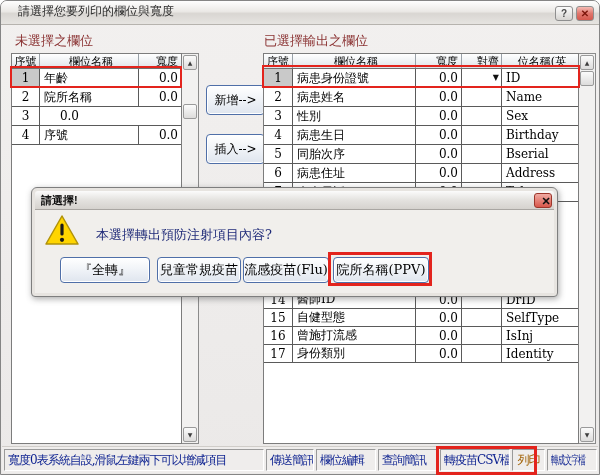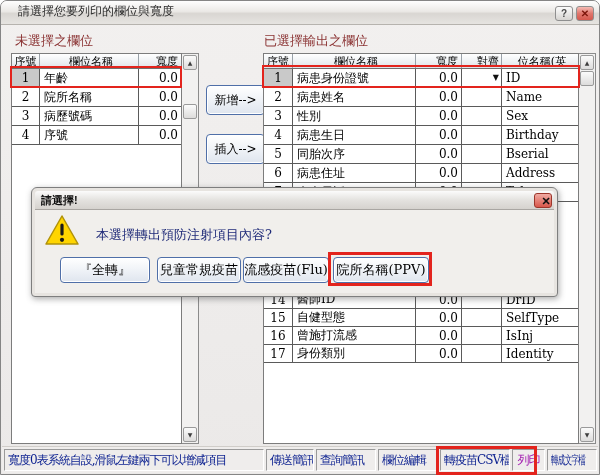--- a/index.html
+++ b/index.html
@@ -94,21 +94,21 @@
 
   
   .statusbar { position:absolute; left:1px; right:1px; bottom:1px; height:27px; z-index:5;
     background:#efedec; border-top:1px solid #d0cdc9; display:flex; align-items:stretch;
     padding:2px 1px 2px 2px; gap:2px; }
   .sp { border:1px solid; border-color:#9a9a9a #ffffff #ffffff #9a9a9a;
     display:flex; align-items:center; padding:0 3px; font-size:12px; letter-spacing:-1px;
     color:#0a1f8f; white-space:nowrap; overflow:hidden; }
   .sp.info { width:260px; }
   .sp.b1 { width:48px; } .sp.b2 { width:60px; } .sp.b3 { width:60px; }
-  .sp.b4 { width:70px; } .sp.b5 { width:33px; justify-content:center; color:#a21caf; }
+  .sp.b4 { width:70px; } .sp.b5 { width:33px; justify-content:center; color:#a16207; }
   .sp.b6 { flex:1; }
   .sp.b6 span { display:inline-block; transform:scaleX(.62); transform-origin:0 50%; }
 
   
   .ann { position:absolute; border:2px solid #e3241d; z-index:20; pointer-events:none; }
   .ann.row-lt { left:9px;   top:65px;  width:172px; height:22px; }
   .ann.row-rt { left:261px; top:64px;  width:318px; height:23px; }
   .ann.ppv    { left:327px; top:251px; width:104px; height:34px; border-width:3px; }
   .ann.csv    { left:435px; top:445px; width:101px; height:29px; border-width:3px; }
 </style>
@@ -141,21 +141,20 @@
       <div class="c nm">年齡</div>
       <div class="c wd">0.0</div>
     </div>
     <div class="row">
       <div class="c no">2</div>
       <div class="c nm">院所名稱</div>
       <div class="c wd">0.0</div>
     </div>
     <div class="row">
       <div class="c no">3</div>
-      <div class="c nm">病歷號碼</div>
       <div class="c wd">0.0</div>
     </div>
     <div class="row">
       <div class="c no">4</div>
       <div class="c nm">序號</div>
       <div class="c wd">0.0</div>
     </div>
   </div>
   <div class="sb lt">
     <div class="sbtn up">
@@ -288,22 +287,22 @@
     <div class="dmsg">本選擇轉出預防注射項目內容?</div>
     <div class="btn3d dlg-btn db0">『全轉』</div>
     <div class="btn3d dlg-btn db1">兒童常規疫苗</div>
     <div class="btn3d dlg-btn db2">流感疫苗(Flu)</div>
     <div class="btn3d dlg-btn db3">院所名稱(PPV)</div>
   </div>
 
   <div class="statusbar">
     <div class="sp info">寬度0表系統自設,滑鼠左鍵兩下可以增減項目</div>
     <div class="sp b1">傳送簡訊</div>
+    <div class="sp b3">欄位編輯</div>
     <div class="sp b2">查詢簡訊</div>
-    <div class="sp b3">欄位編輯</div>
     <div class="sp b4">轉疫苗CSV檔</div>
     <div class="sp b5">列印</div>
     <div class="sp b6">
       <span>轉成文字檔</span>
     </div>
   </div>
 
   <div class="ann row-lt"></div>
   <div class="ann row-rt"></div>
   <div class="ann ppv"></div>

